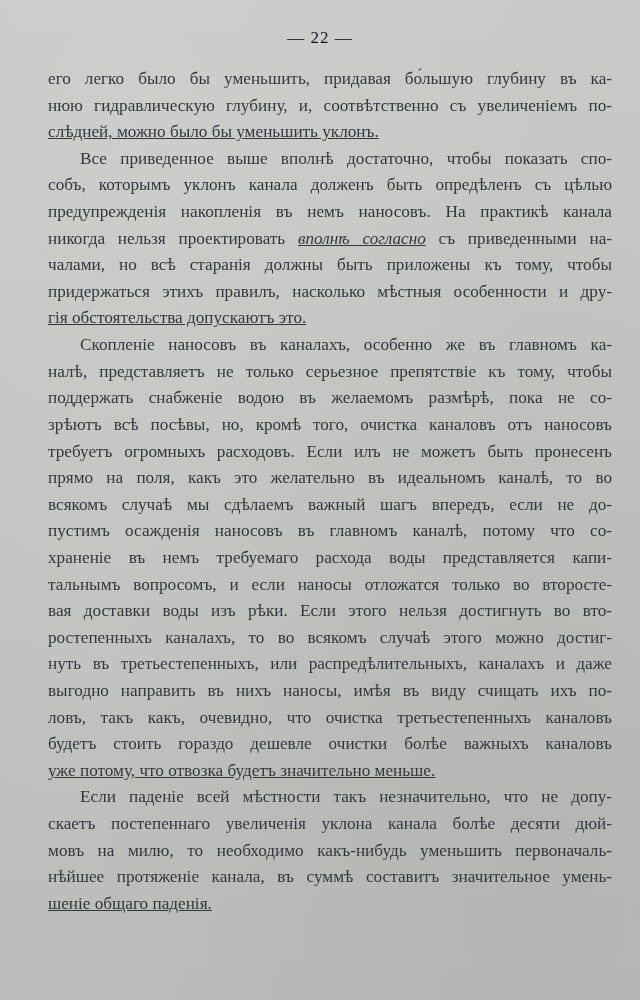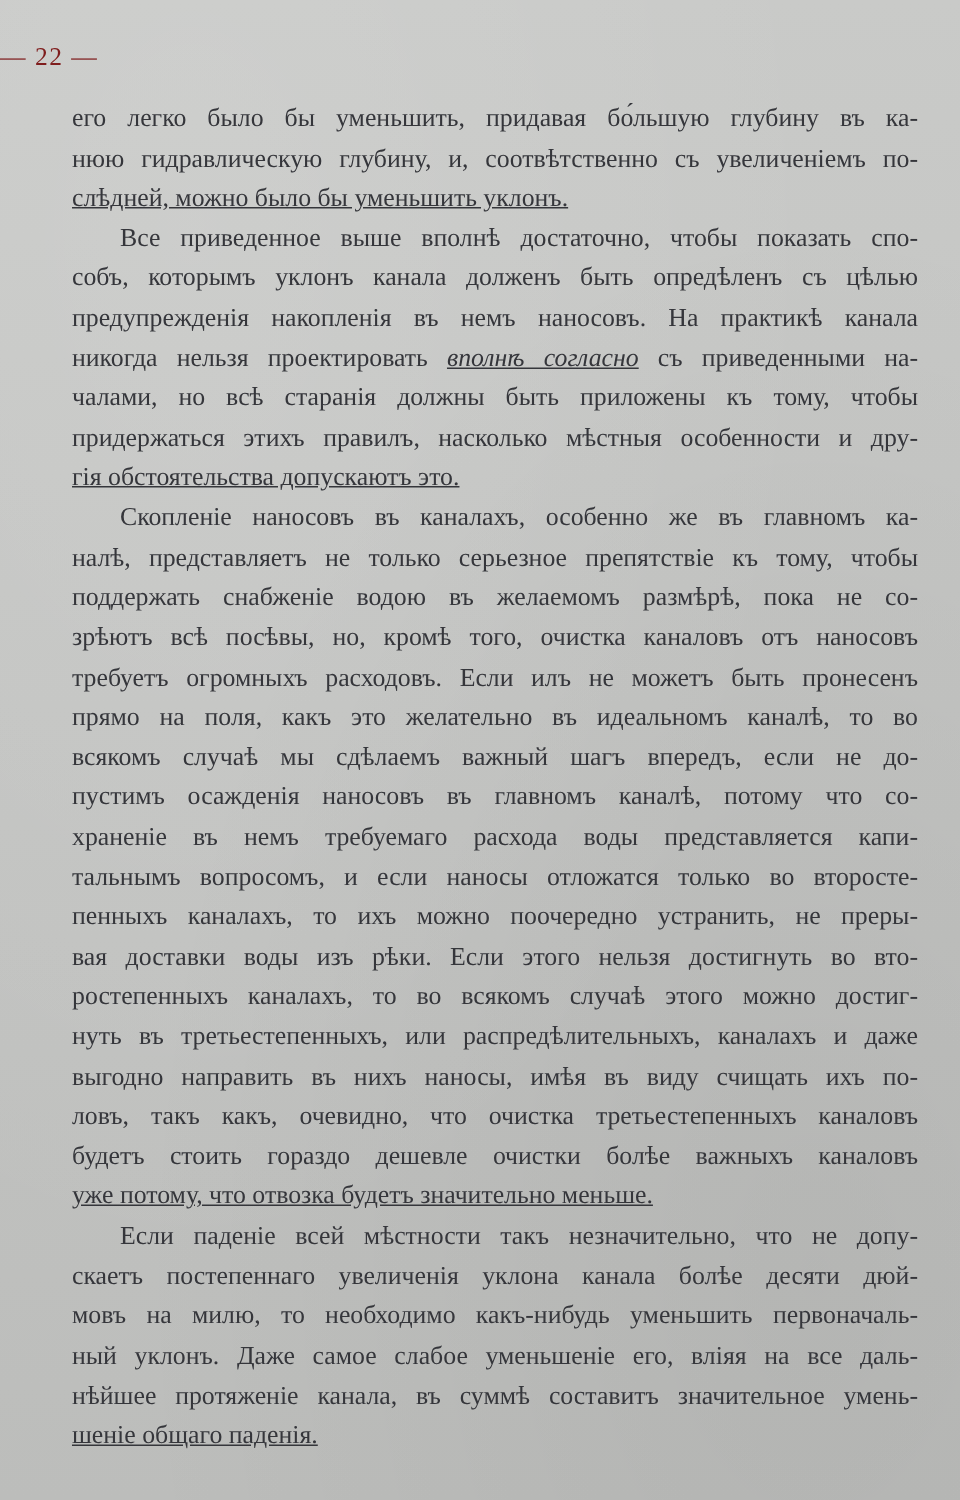--- a/index.html
+++ b/index.html
@@ -20,22 +20,23 @@
   }
   .page {
     position: absolute;
     left: 0; top: 0;
     width: 640px; height: 1000px;
   }
   .page-number {
     position: absolute;
     left: 0; right: 0;
     top: 28px;
+    text-align: center;
     font-size: 17px;
-    color: #7f1d1d;
+    color: #0f172a;
     letter-spacing: 1px;
     font-family: "Liberation Serif", "DejaVu Serif", serif;
   }
   .body-text {
     position: absolute;
     left: 48px;
     top: 66px;
     width: 564px;
     color: #35363b;
     font-family: "Liberation Serif", "DejaVu Serif", serif;
@@ -90,33 +91,31 @@
       <div class="line indent">Скопленiе наносовъ въ каналахъ, особенно же въ главномъ ка-</div>
       <div class="line">налѣ, представляетъ не только серьезное препятствiе къ тому, чтобы</div>
       <div class="line">поддержать снабженiе водою въ желаемомъ размѣрѣ, пока не со-</div>
       <div class="line">зрѣютъ всѣ посѣвы, но, кромѣ того, очистка каналовъ отъ наносовъ</div>
       <div class="line">требуетъ огромныхъ расходовъ. Если илъ не можетъ быть пронесенъ</div>
       <div class="line">прямо на поля, какъ это желательно въ идеальномъ каналѣ, то во</div>
       <div class="line">всякомъ случаѣ мы сдѣлаемъ важный шагъ впередъ, если не до-</div>
       <div class="line">пустимъ осажденiя наносовъ въ главномъ каналѣ, потому что со-</div>
       <div class="line">храненiе въ немъ требуемаго расхода воды представляется капи-</div>
       <div class="line">тальнымъ вопросомъ, и если наносы отложатся только во второсте-</div>
-      <div class="line">пенныхъ каналахъ, то ихъ можно поочередно устранить, не преры-</div>
       <div class="line">вая доставки воды изъ рѣки. Если этого нельзя достигнуть во вто-</div>
       <div class="line">ростепенныхъ каналахъ, то во всякомъ случаѣ этого можно достиг-</div>
       <div class="line">нуть въ третьестепенныхъ, или распредѣлительныхъ, каналахъ и даже</div>
       <div class="line">выгодно направить въ нихъ наносы, имѣя въ виду счищать ихъ по-</div>
       <div class="line">ловъ, такъ какъ, очевидно, что очистка третьестепенныхъ каналовъ</div>
       <div class="line">будетъ стоить гораздо дешевле очистки болѣе важныхъ каналовъ</div>
       <div class="line last">уже потому, что отвозка будетъ значительно меньше.</div>
     </div>
 
     <div class="paragraph">
       <div class="line indent">Если паденiе всей мѣстности такъ незначительно, что не допу-</div>
       <div class="line">скаетъ постепеннаго увеличенiя уклона канала болѣе десяти дюй-</div>
       <div class="line">мовъ на милю, то необходимо какъ-нибудь уменьшить первоначаль-</div>
-      <div class="line">ный уклонъ. Даже самое слабое уменьшенiе его, влiяя на все даль-</div>
       <div class="line">нѣйшее протяженiе канала, въ суммѣ составитъ значительное умень-</div>
       <div class="line last">шенiе общаго паденiя.</div>
     </div>
 
   </div>
 </div>
 
 </body></html>

